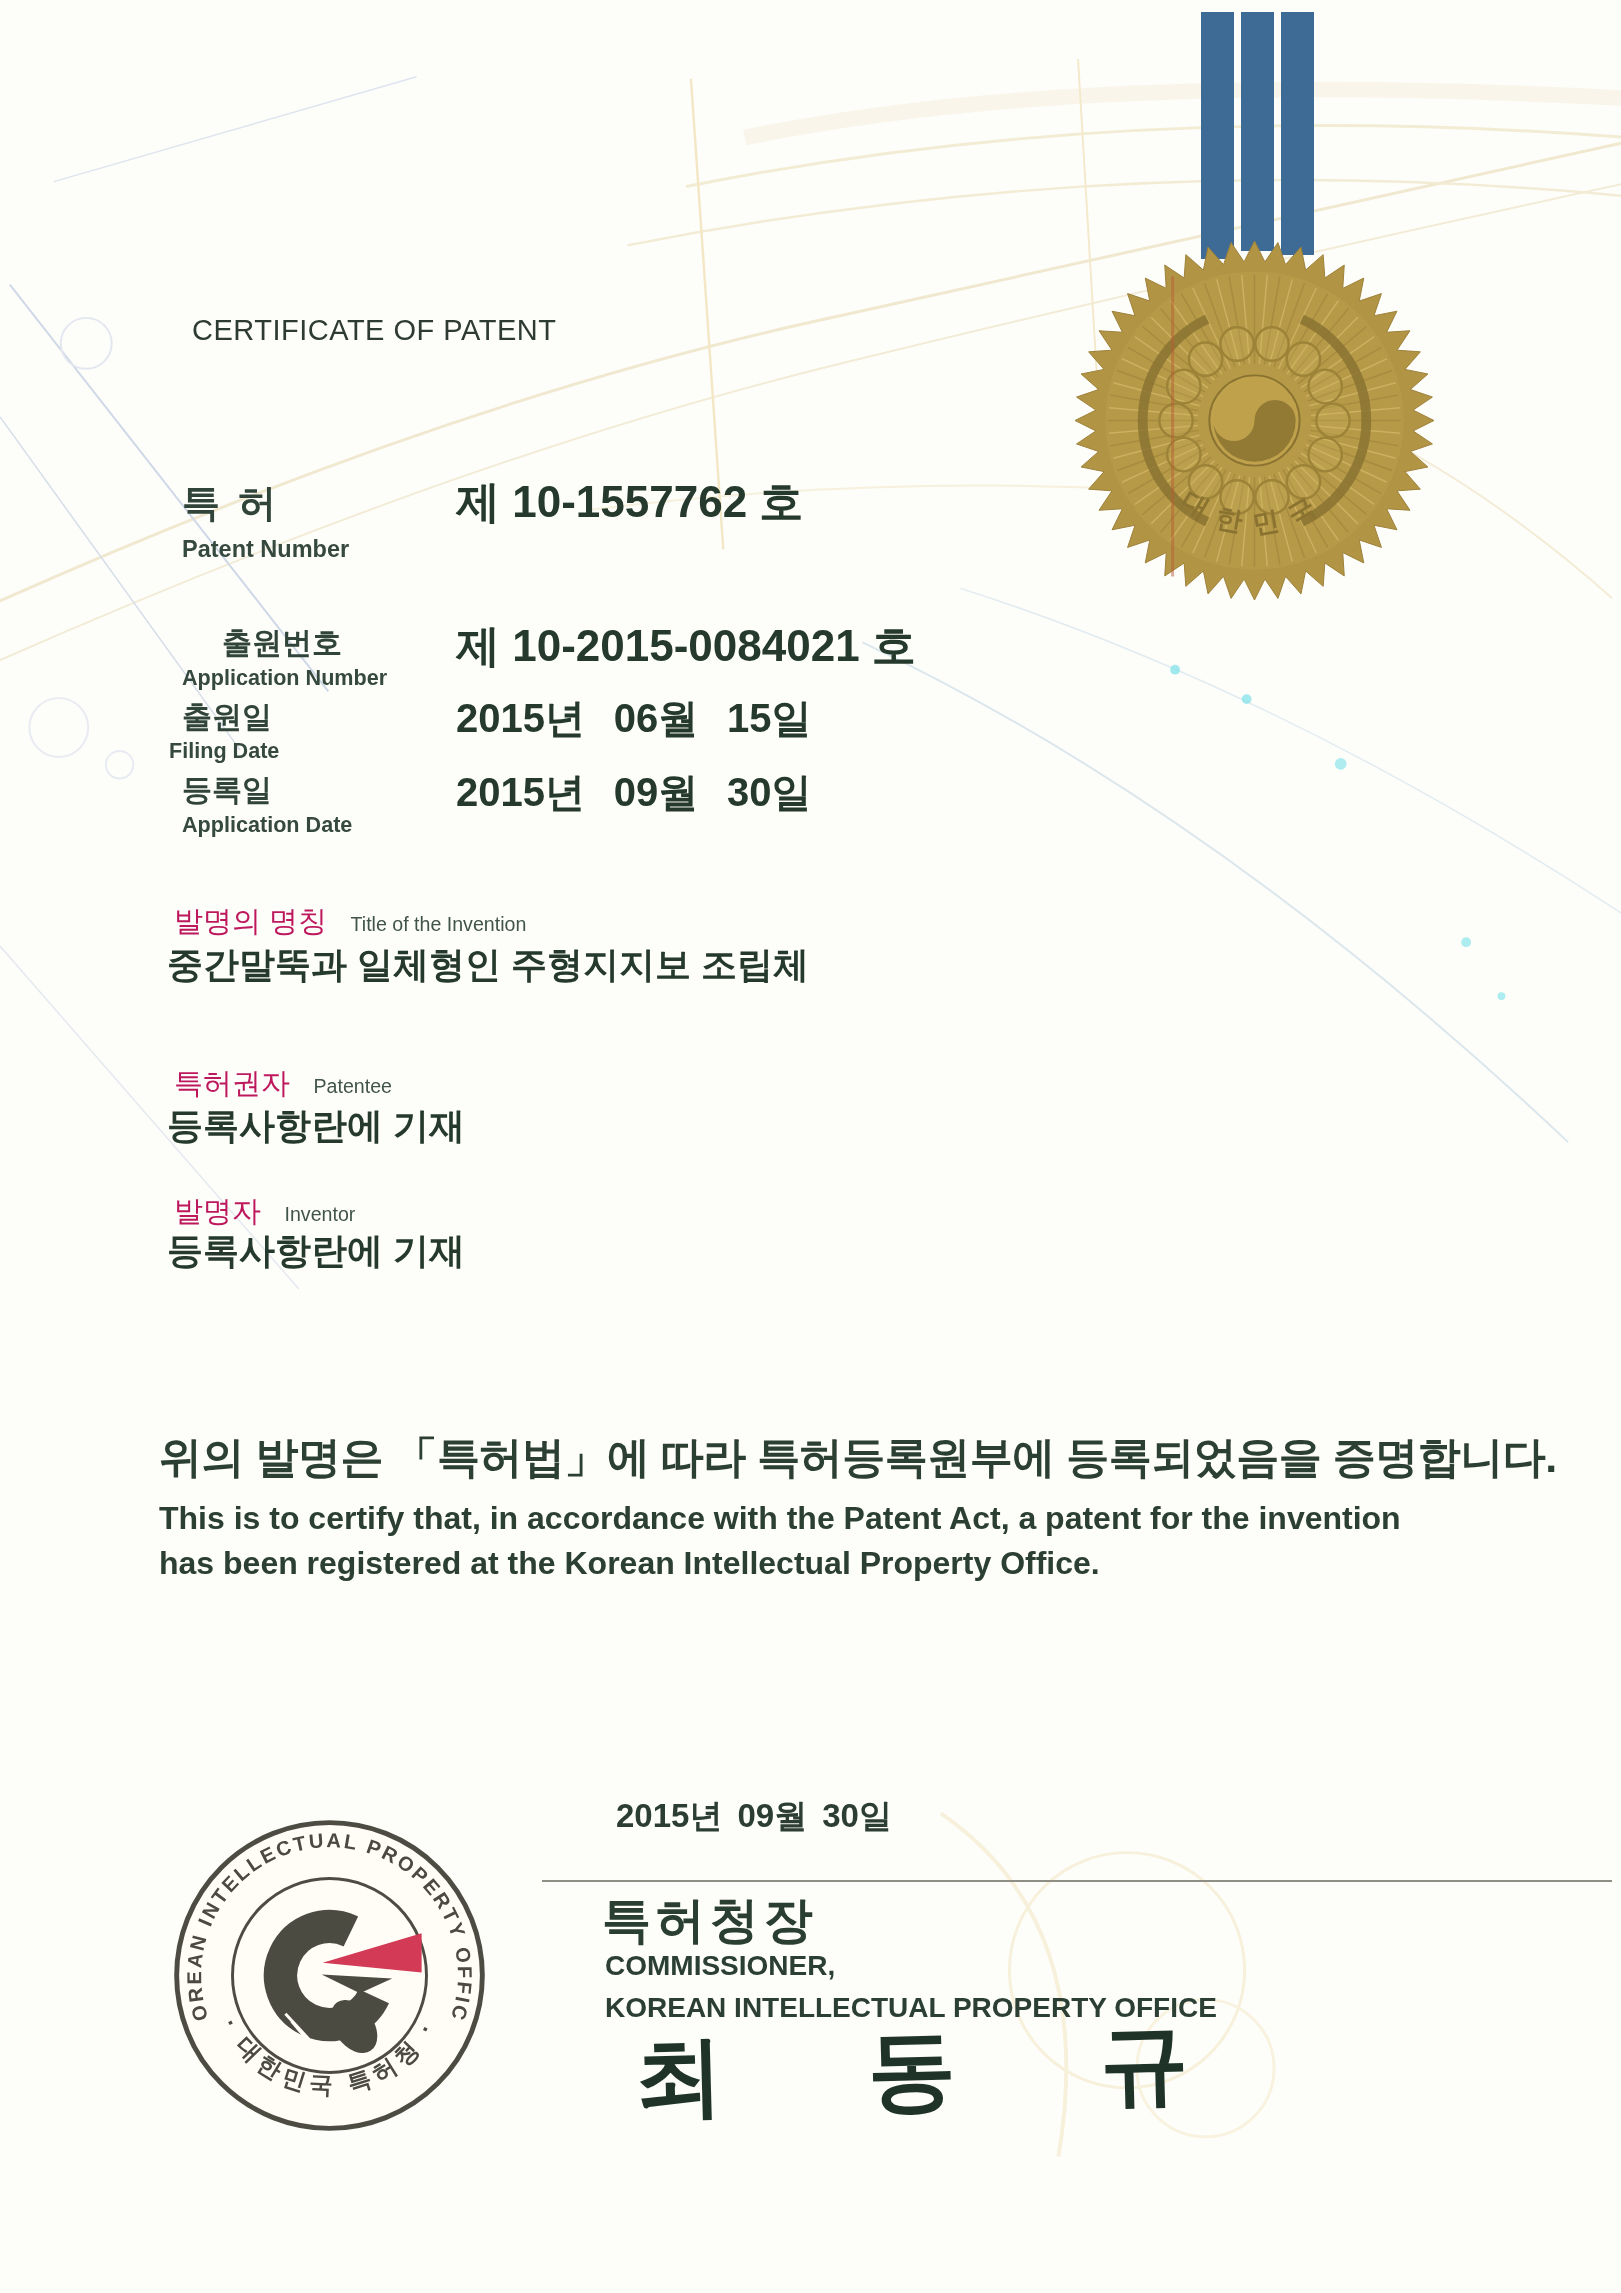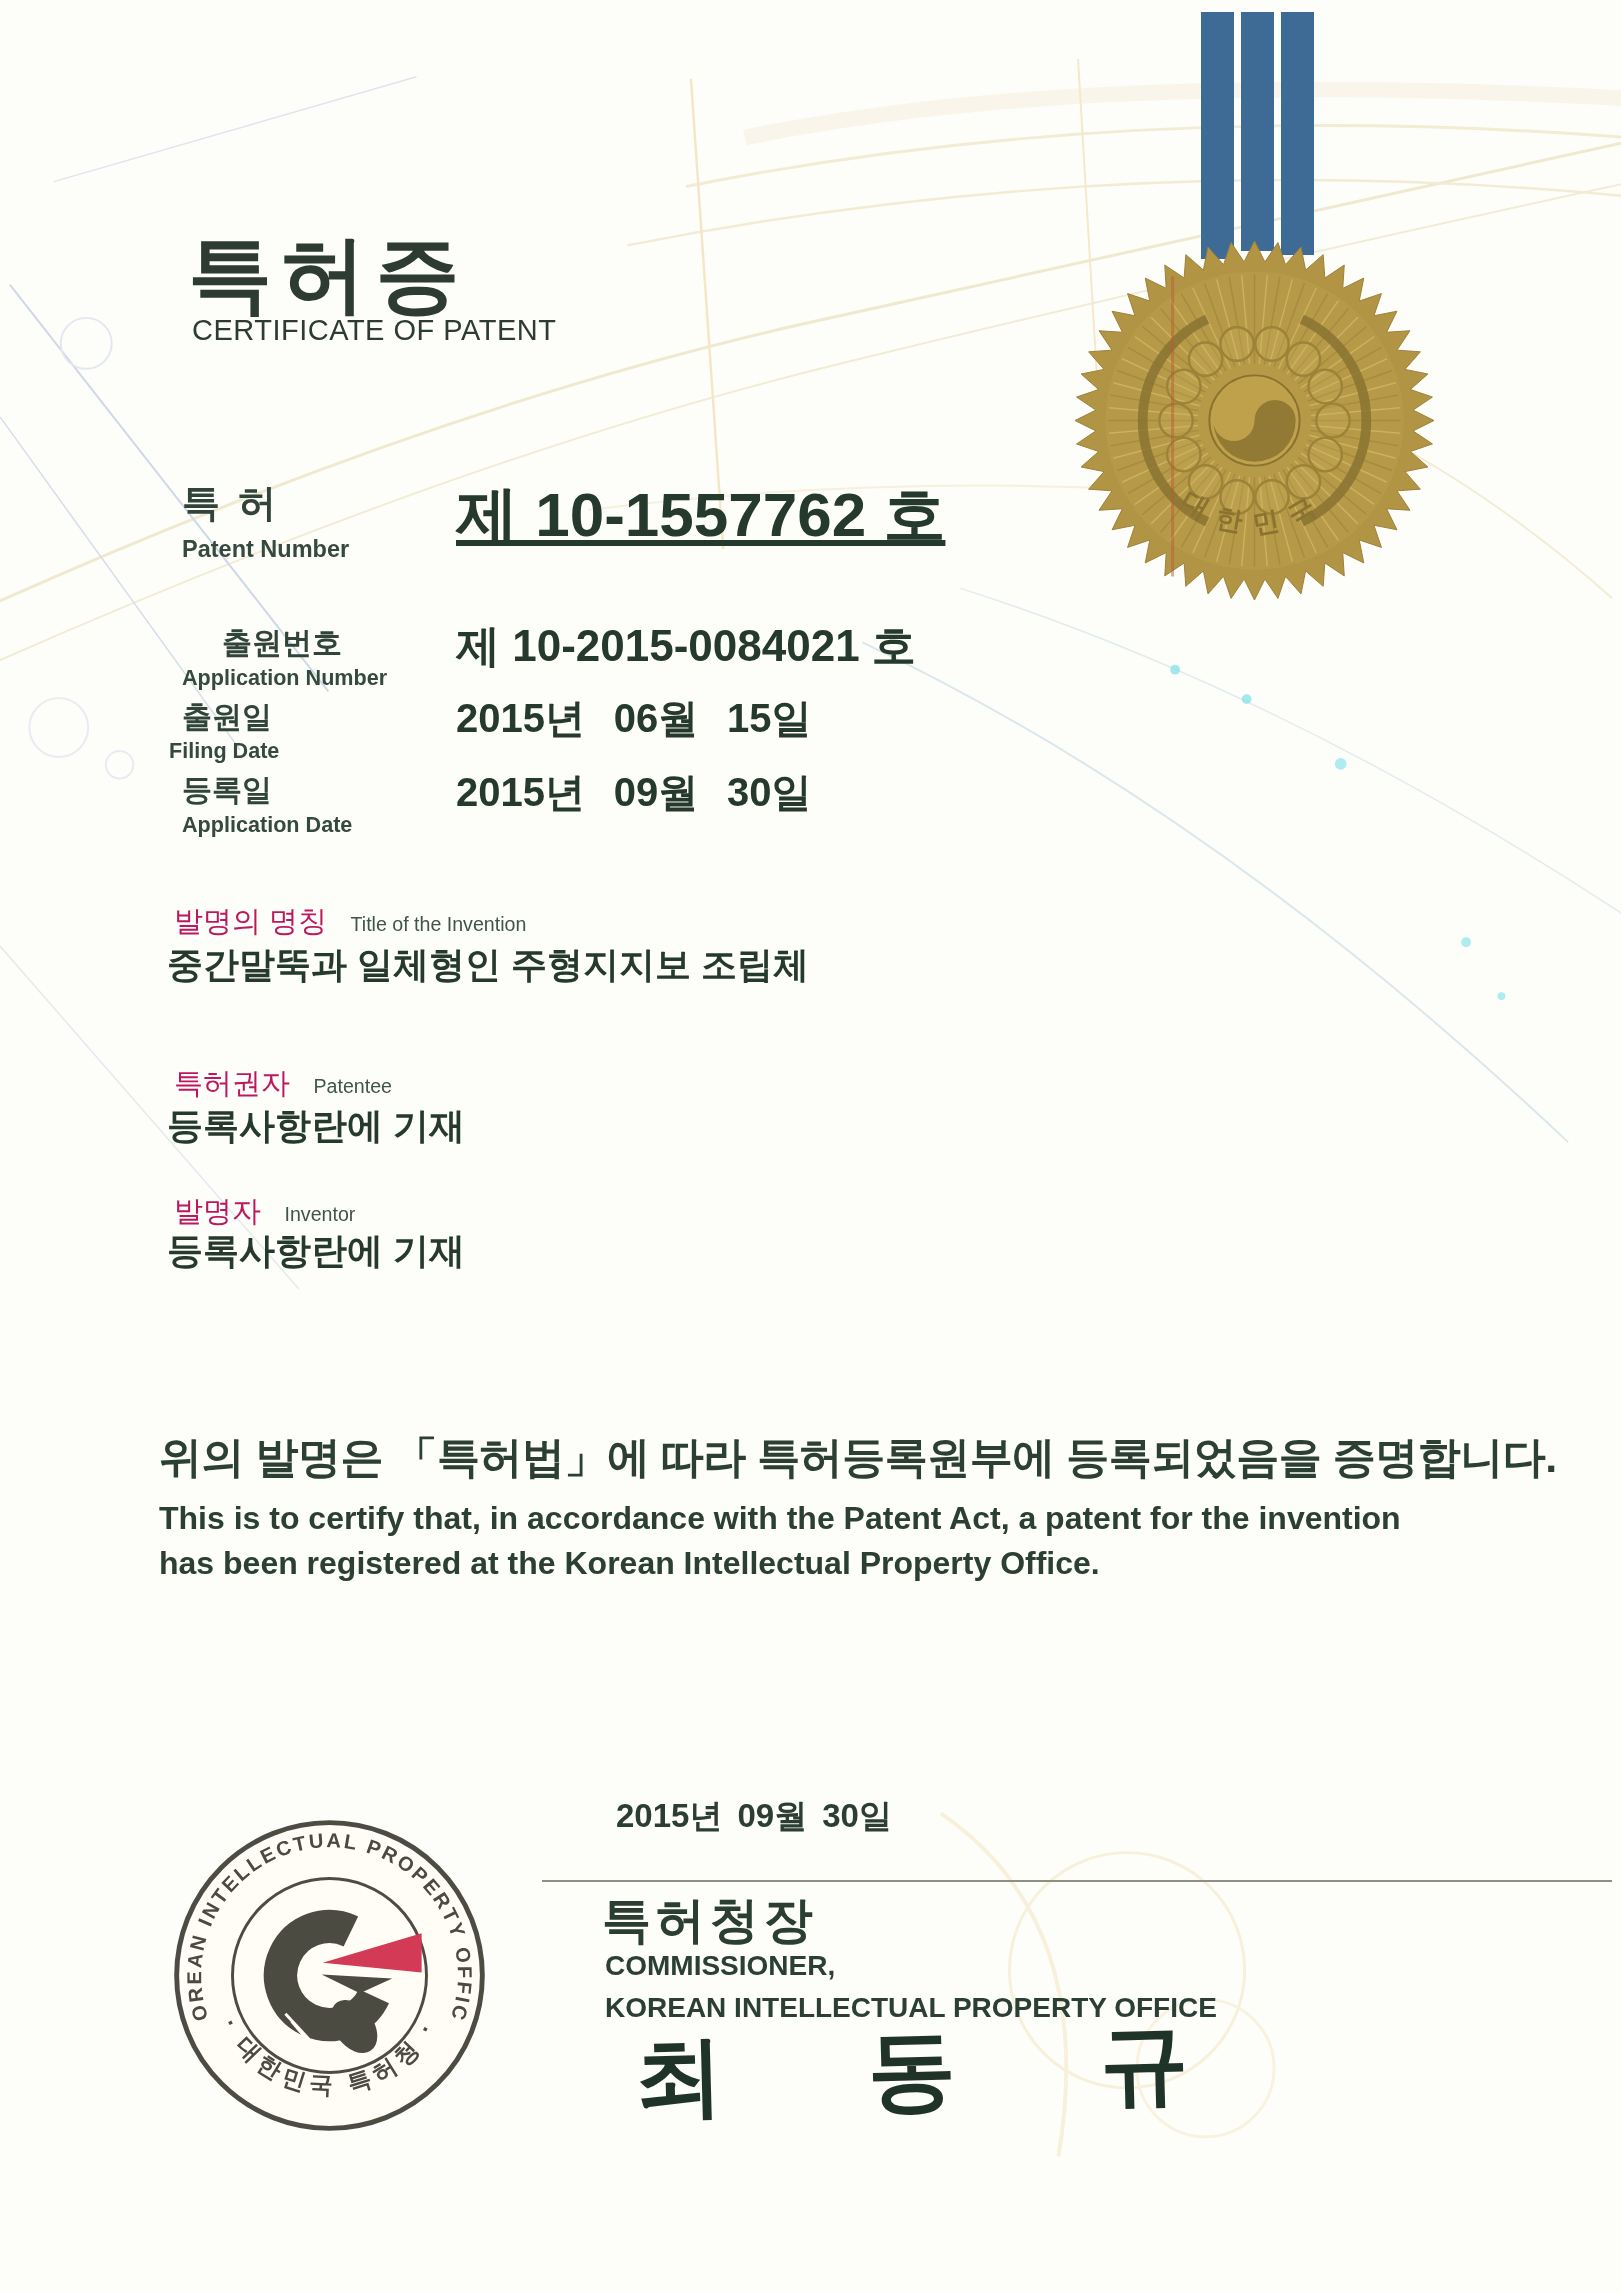--- a/index.html
+++ b/index.html
@@ -19,21 +19,21 @@
   .ribbon-stripe{position:absolute; top:11.8px; width:33px; background:#3d6b96;}
 
   
   .lbl-ko{font-weight:700; color:#31443a;}
   .lbl-en{font-weight:600; color:#36493f;}
   .val{font-weight:700; color:#25392c;}
   .val-date{word-spacing:17.6px;}
 
   .f1-ko{left:182px; top:478px; font-size:38px; letter-spacing:3.9px;}
   .f1-en{left:182px; top:536px; font-size:23.5px;}
-  .f1-v {left:456px; top:473px; font-size:62px;text-decoration:underline;}
+  .f1-v {left:456px; top:473px; font-size:44px;}
   .f2-ko{left:182px; top:623px; font-size:30px;margin-left:40px;}
   .f2-en{left:182px; top:665px; font-size:21.6px;}
   .f2-v {left:456px; top:617px; font-size:44px;}
   .f3-ko{left:182px; top:697px; font-size:30px;}
   .f3-en{left:169px; top:738px; font-size:21.6px;}
   .f3-v {left:456px; top:691px; font-size:40px;}
   .f4-ko{left:182px; top:770px; font-size:30px;}
   .f4-en{left:182px; top:812px; font-size:21.6px;}
   .f4-v {left:456px; top:765px; font-size:40px;}
 
@@ -197,21 +197,20 @@
     <circle cx="183" cy="183" r="46" fill="#c0a24c" stroke="#8a7331" stroke-width="2"></circle>
     <circle cx="183" cy="183" r="42" fill="#bfa14b"></circle>
     <path d="M141,183 a21,21 0 0 0 42,0 a21,21 0 0 1 42,0 a42,42 0 0 1 -84,0 Z" fill="#8a7331" opacity="0.85"></path>
     <path id="medal-text-arc" d="M79.6,231.6 A115,115 0 0 0 286.3,231.6" fill="none"></path>
     <text font-size="27" font-weight="bold" letter-spacing="14" fill="#8a7331">
       <textPath href="#medal-text-arc" startOffset="50%" text-anchor="middle">대한민국</textPath>
     </text>
     <rect x="98" y="36" width="3" height="306" fill="rgba(186,92,52,0.5)"></rect>
   </svg>
 
-  <div class="abs title-ko">특허증</div>
   <div class="abs title-en">CERTIFICATE OF PATENT</div>
 
   <div class="abs lbl-ko f1-ko">특 허</div>
   <div class="abs lbl-en f1-en">Patent Number</div>
   <div class="abs val    f1-v">제 10-1557762 호</div>
 
   <div class="abs lbl-ko f2-ko">출원번호</div>
   <div class="abs lbl-en f2-en">Application Number</div>
   <div class="abs val    f2-v">제 10-2015-0084021 호</div>
 

